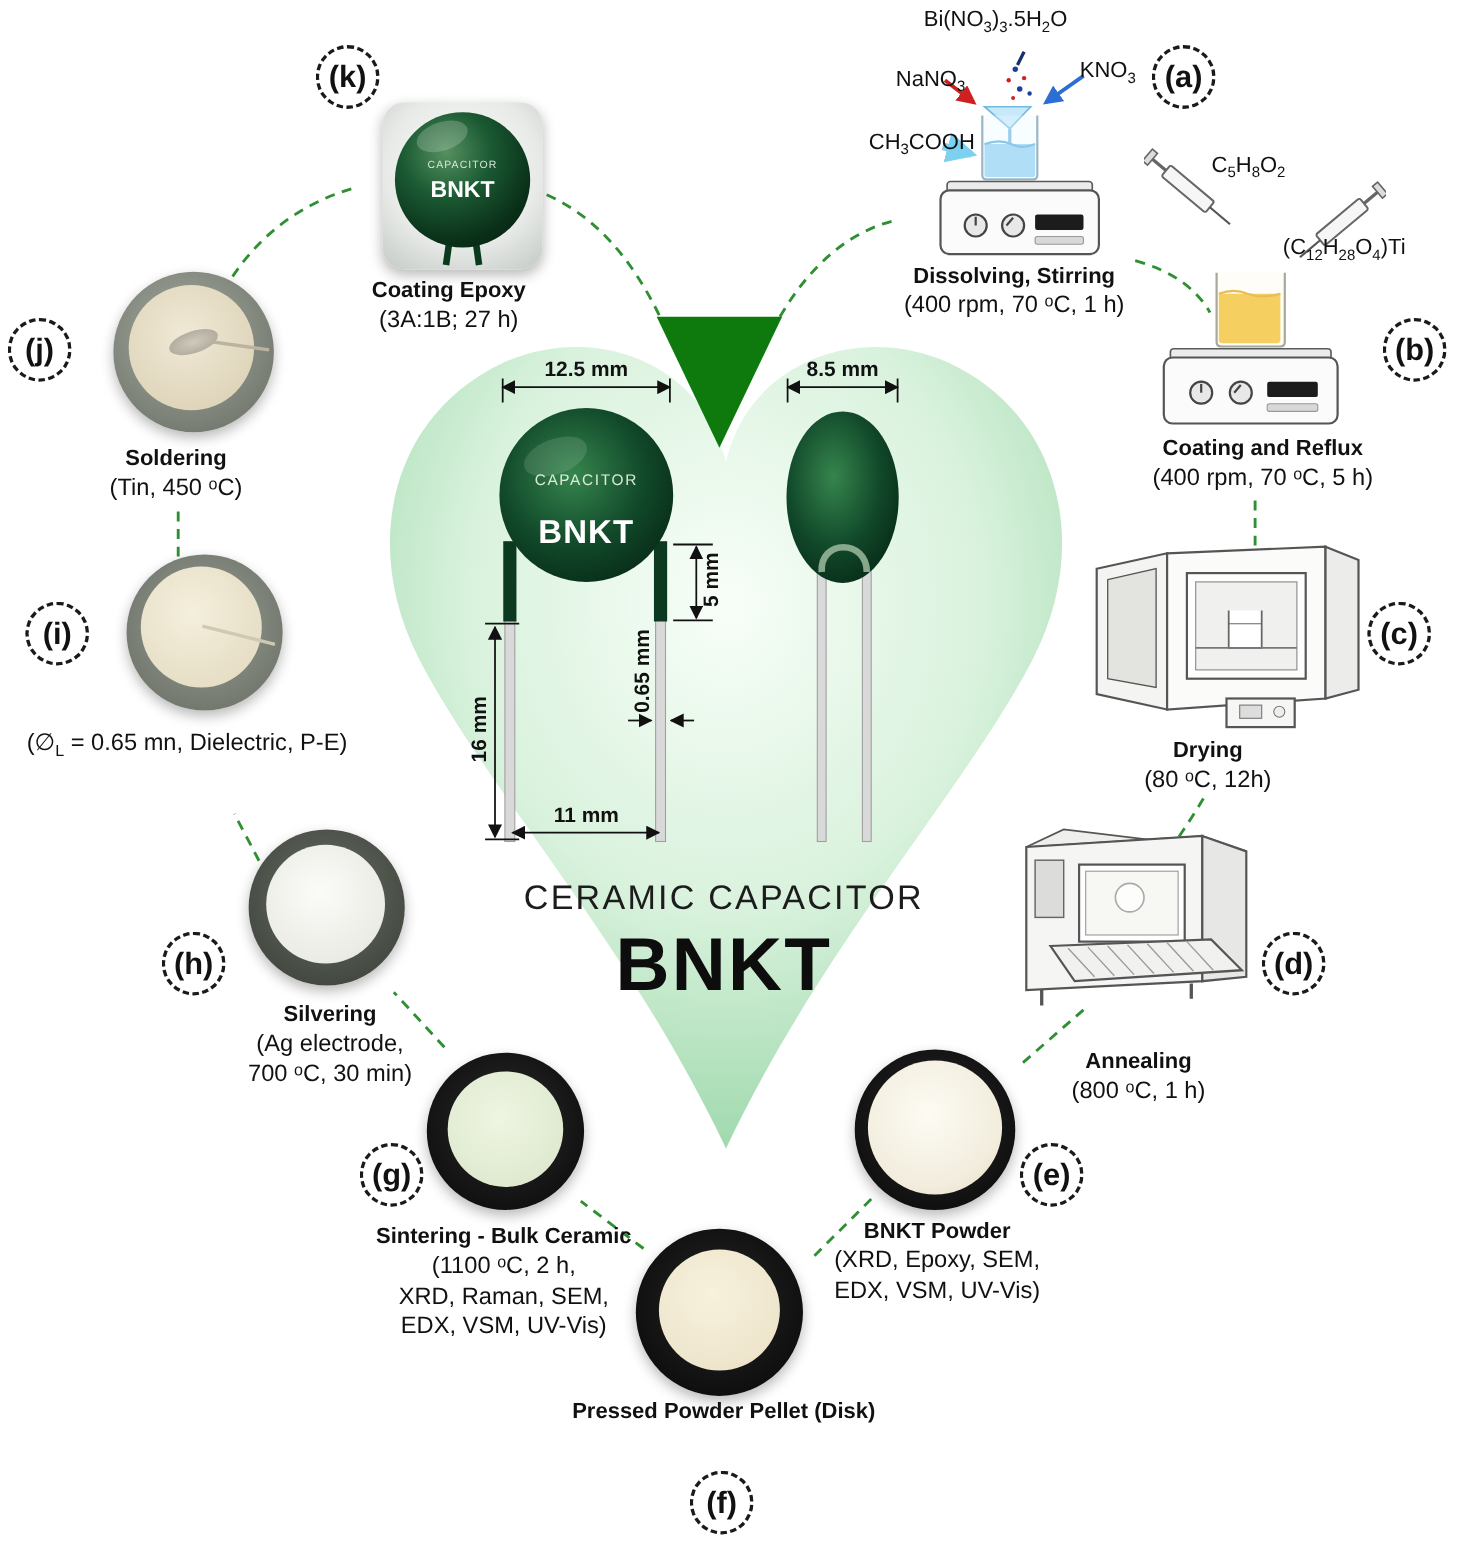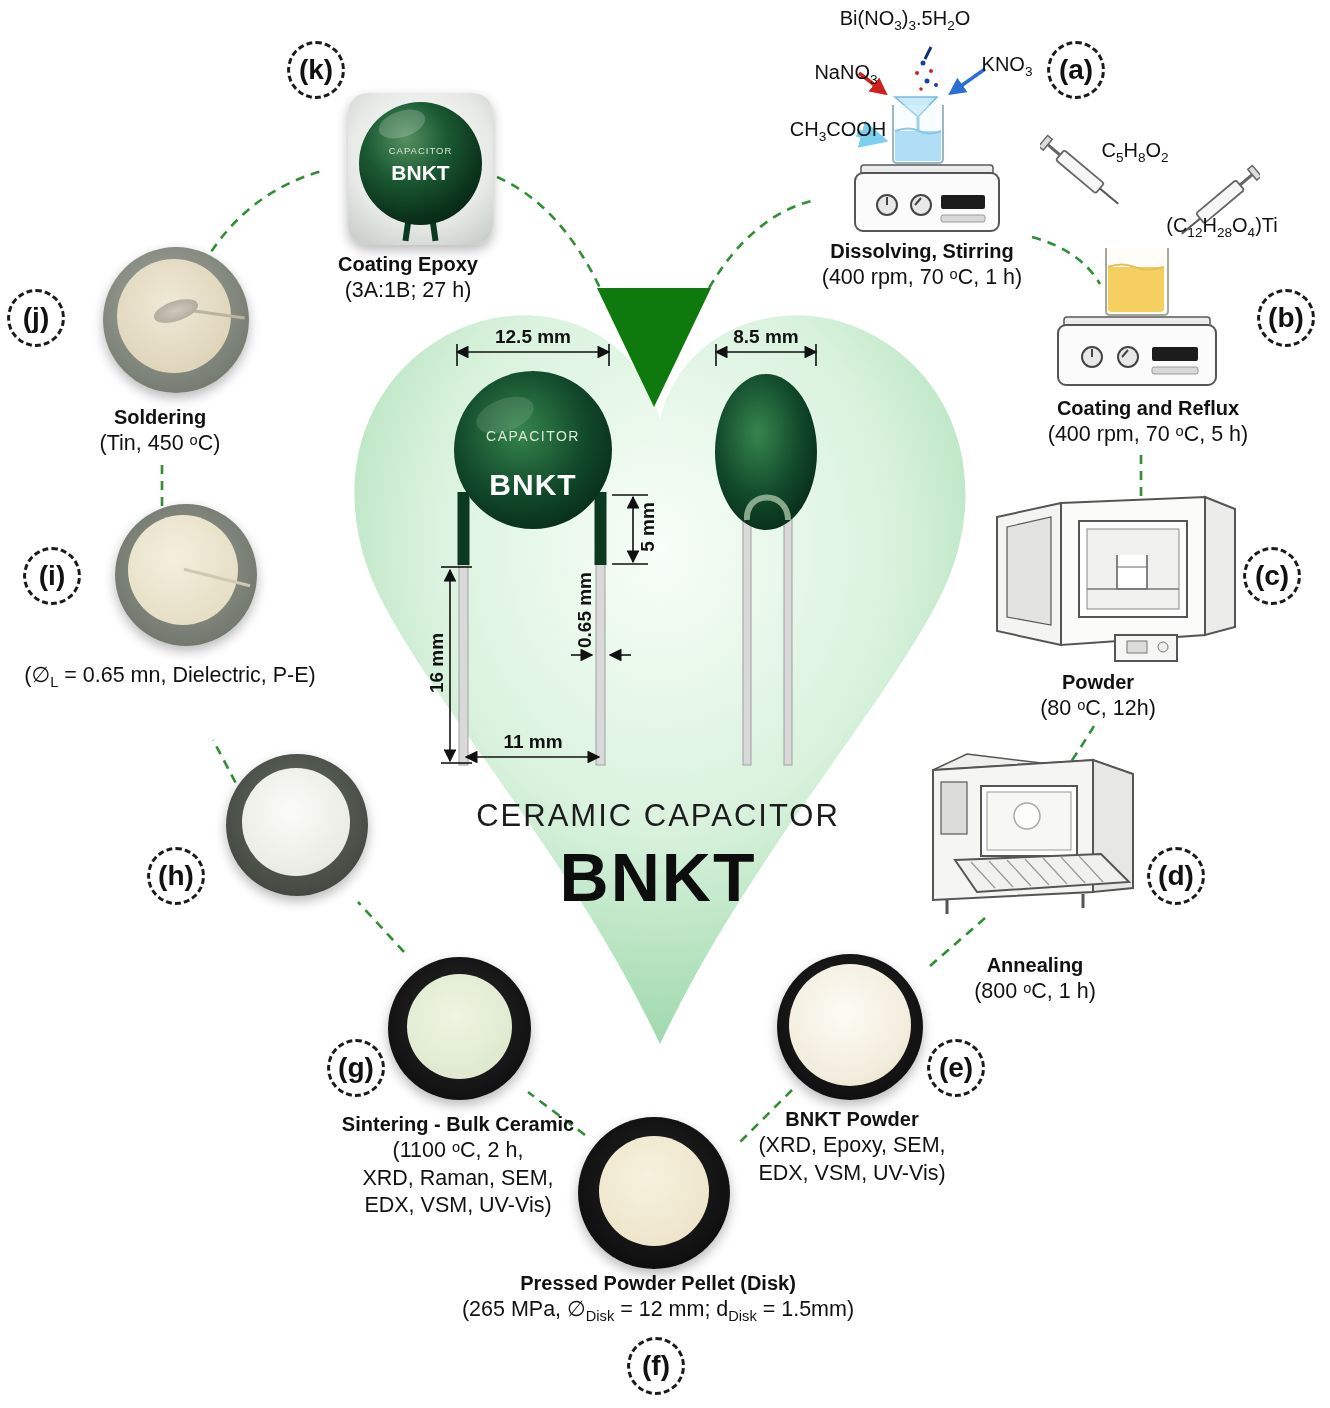--- a/index.html
+++ b/index.html
@@ -224,21 +224,21 @@
       <rect x="92" y="42" width="92" height="80" fill="#f0f0ee" stroke="#888" stroke-width="1"></rect>
     </g>
     <path d="M 122 68 L 122 102 L 152 102 L 152 68" fill="#fff" stroke="#666" stroke-width="1.6"></path>
     <line x1="122" y1="80" x2="152" y2="80" stroke="#666" stroke-width="1"></line>
     <line x1="92" y1="102" x2="184" y2="102" stroke="#777" stroke-width="1.5"></line>
     <rect x="120" y="148" width="62" height="26" fill="#f6f6f4" stroke="#555" stroke-width="2"></rect>
     <rect x="132" y="154" width="20" height="12" fill="#ddd" stroke="#777" stroke-width="1"></rect>
     <circle cx="168" cy="160" r="5" fill="#eee" stroke="#777" stroke-width="1"></circle>
   </svg>
   <div class="caption" style="left:1018px;top:671px;width:160px;">
-    <div class="t">Powder</div>
+    <div class="t">Drying</div>
     <div class="d">(80 ᵒC, 12h)</div>
   </div>
 
   <div class="badge" style="left:1147px;top:847px;">(d)</div>
   <svg class="layer" style="left:915px;top:742px;width:235px;height:190px;z-index:4;" viewBox="0 0 235 190">
     <g stroke="#555" stroke-width="2">
       <polygon points="18,28 52,12 218,32 178,18" fill="#efefed" stroke-width="1.5"></polygon>
       <polygon points="18,28 178,18 178,150 18,158" fill="#f5f5f3"></polygon>
       <polygon points="178,18 218,32 218,146 178,150" fill="#e7e7e5"></polygon>
     </g>
@@ -273,37 +273,41 @@
     <div class="d">(XRD, Epoxy, SEM,
 EDX, VSM, UV-Vis)</div>
   </div>
 
   <div class="badge" style="left:627px;top:1337px;">(f)</div>
   <div class="photo" style="left:578px;top:1117px;width:152px;height:152px;background:radial-gradient(circle at 50% 45%, #262626, #0d0d0d 78%);">
     <div class="disc" style="left:21px;top:19px;width:110px;height:110px;background:radial-gradient(circle at 44% 38%, #f7f1dd, #eee5cc 72%, #ded2b2);"></div>
   </div>
   <div class="caption" style="left:428px;top:1272px;width:460px;">
     <div class="t">Pressed Powder Pellet (Disk)</div>
-    <div class="d">(265 MPa, ∅<sub>Disk</sub> = 12 mm; d<sub>Disk</sub> = 1.5mm)</div>
   </div>
 
   <div class="badge" style="left:327px;top:1039px;">(g)</div>
   <div class="photo" style="left:388px;top:957px;width:143px;height:143px;background:radial-gradient(circle at 50% 45%, #2c2c2c, #101010 75%);">
     <div class="disc" style="left:19px;top:17px;width:105px;height:105px;background:radial-gradient(circle at 45% 40%, #eef5e2, #dfe9cf 75%, #ccd8ba);"></div>
   </div>
   <div class="caption" style="left:308px;top:1113px;width:300px;">
     <div class="t">Sintering - Bulk Ceramic</div>
     <div class="d">(1100 ᵒC, 2 h,
 XRD, Raman, SEM,
 EDX, VSM, UV-Vis)</div>
   </div>
 
   <div class="badge" style="left:147px;top:847px;">(h)</div>
   <div class="photo" style="left:226px;top:754px;width:142px;height:142px;background:radial-gradient(circle at 50% 42%, #6a6f66, #41463e 80%);">
     <div class="disc" style="left:16px;top:14px;width:108px;height:108px;background:radial-gradient(circle at 45% 40%, #fbfbf8, #ecece6 70%, #d9d9d2);"></div>
+  </div>
+  <div class="caption" style="left:180px;top:911px;width:240px;">
+    <div class="t">Silvering</div>
+    <div class="d">(Ag electrode,
+700 ᵒC, 30 min)</div>
   </div>
 
   <div class="badge" style="left:23px;top:547px;">(i)</div>
   <div class="photo" style="left:115px;top:504px;width:142px;height:142px;background:radial-gradient(circle at 50% 45%, #9aa096, #6f756b 80%);">
     <div class="disc" style="left:13px;top:11px;width:110px;height:110px;background:radial-gradient(circle at 42% 38%, #f4efdd, #e6dec5 75%, #d6cdb0);"></div>
     <div style="position:absolute;left:68px;top:72px;width:68px;height:2.5px;background:#cfc9b4;transform:rotate(14deg);"></div>
   </div>
   <div class="caption" style="left:2px;top:662px;width:336px;">
     <div class="d">(∅<sub>L</sub> = 0.65 mn, Dielectric, P-E)</div>
   </div>

